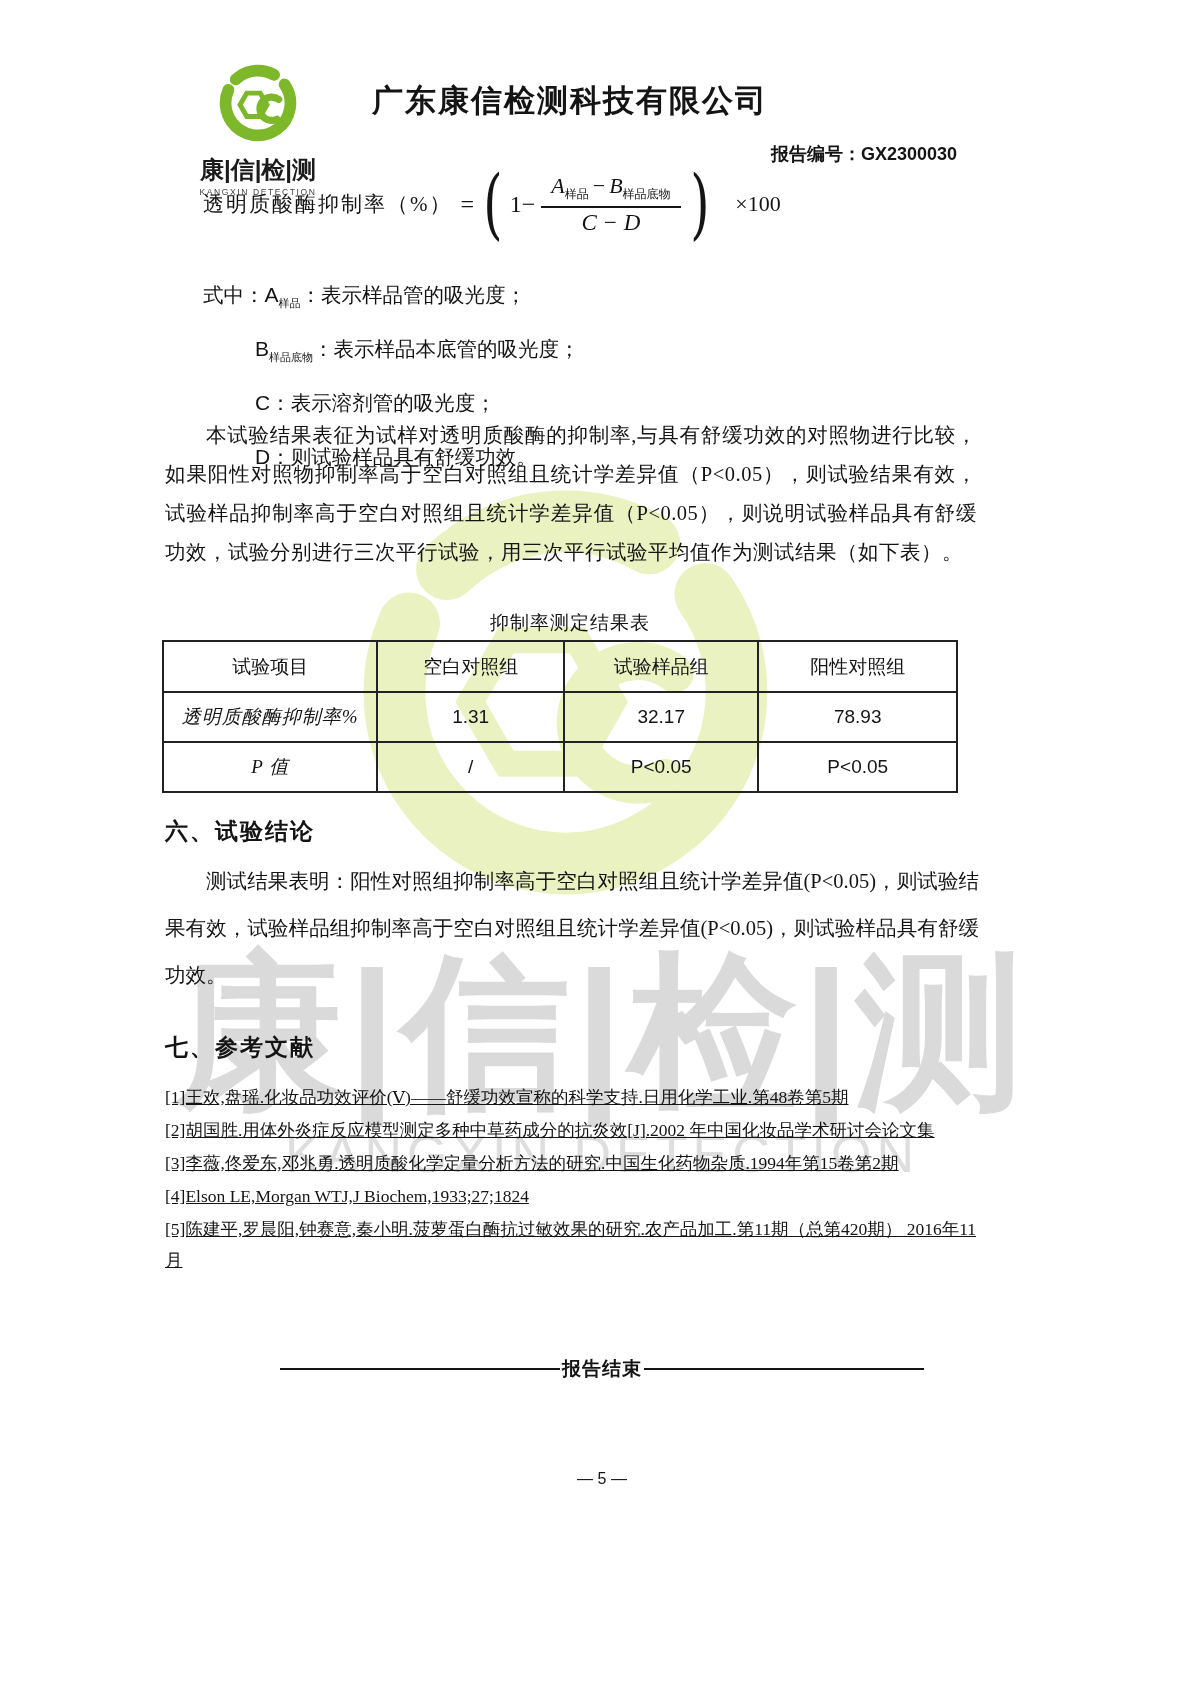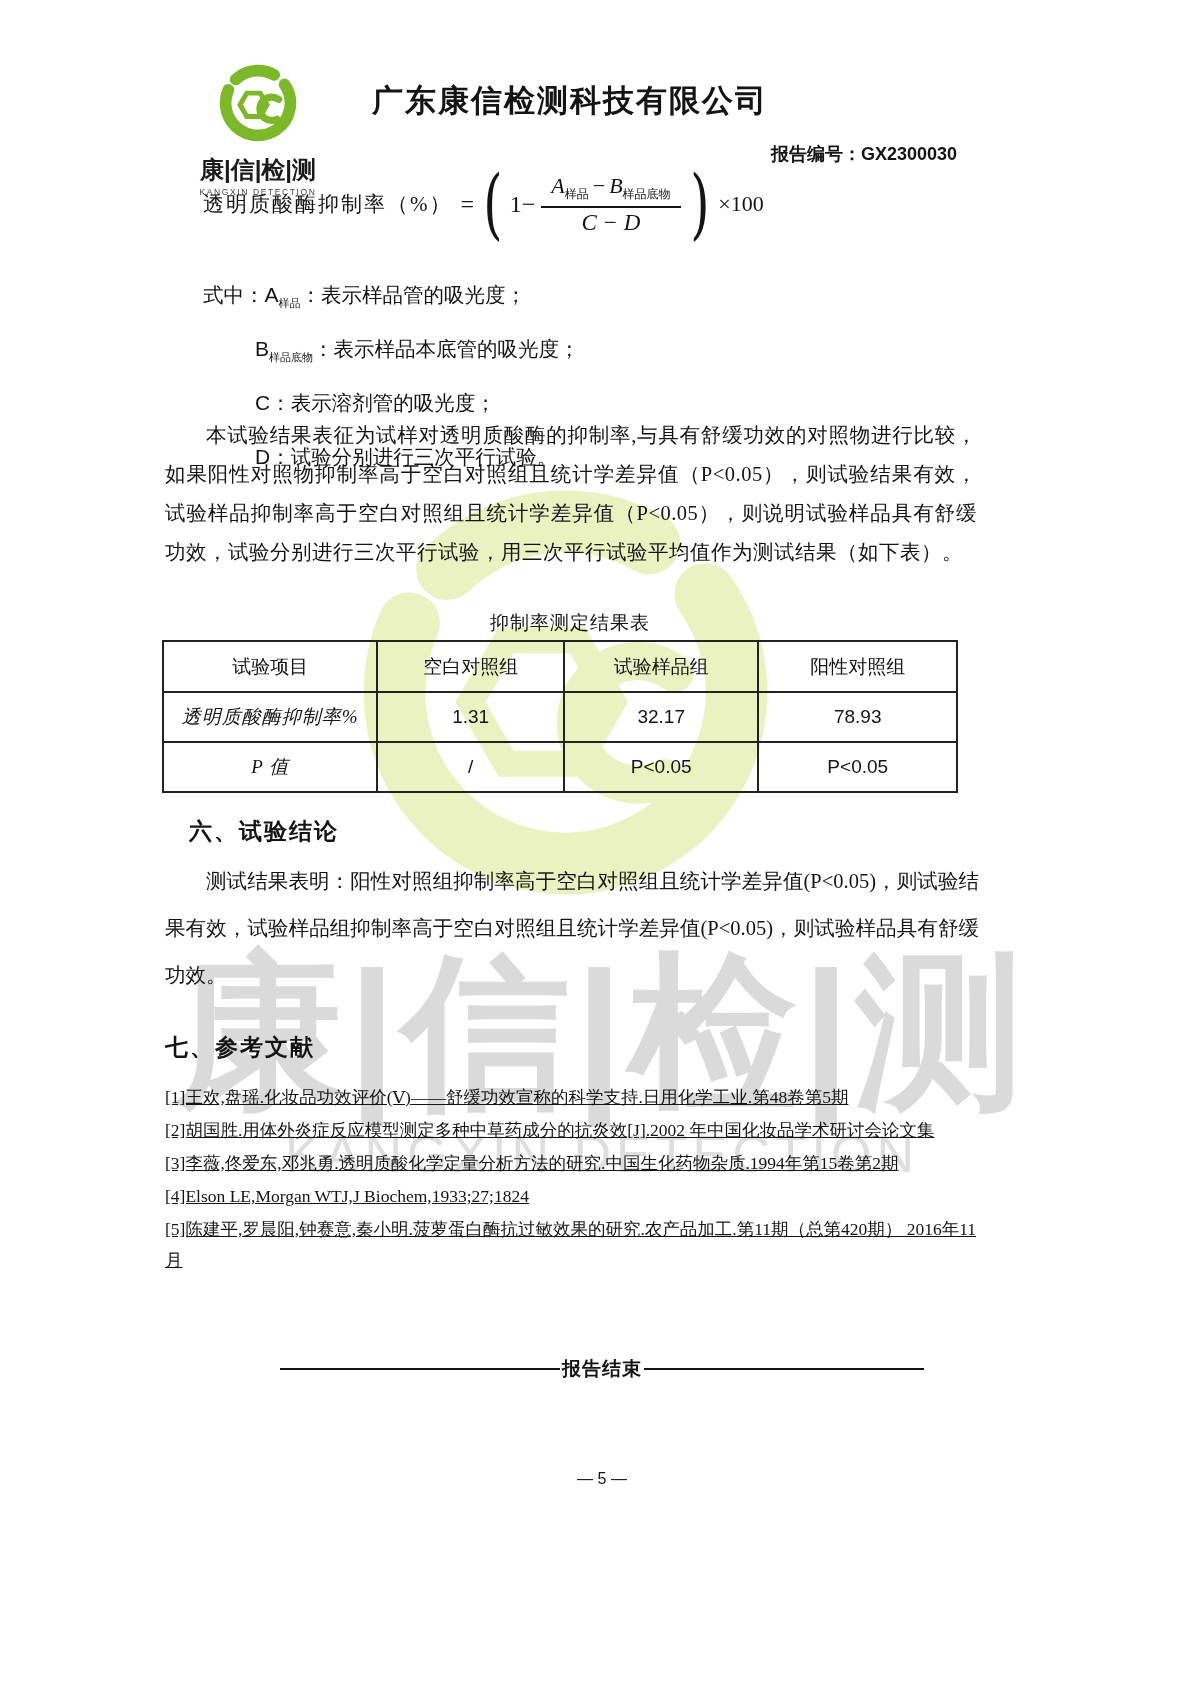--- a/index.html
+++ b/index.html
@@ -31,40 +31,40 @@
   .f-lhs{letter-spacing:2px;}
   .f-eq{margin:0 4px 0 8px;font-size:24px;}
   .f-paren{font-family:"DejaVu Serif",serif;font-size:76px;font-weight:300;line-height:0.85;transform:scaleX(0.65);}
   .f-one{font-size:24px;margin:0 2px;}
   .frac{display:inline-flex;flex-direction:column;align-items:center;margin:0 4px;}
   .frac .num{font-size:22px;padding:0 10px 3px;white-space:nowrap;}
   .frac .den{border-top:2px solid #141414;font-size:23px;padding:2px 10px 0;align-self:stretch;text-align:center;}
   .f-var,.den{font-style:italic;}
   .frac sub{font-style:normal;font-size:12px;}
   .f-minus{font-style:normal;margin:0 4px;}
-  .f-times{font-size:22px;margin-left:4px;text-align:center;}
+  .f-times{font-size:22px;margin-left:21px;text-align:center;}
   
   .defs{position:absolute;left:203px;top:272px;z-index:1;font-size:20.5px;line-height:45px;}
   .def-line .sym{font-family:"Liberation Sans","DejaVu Sans",sans-serif;font-size:21px;}
   .def-line sub{font-size:11px;}
   .def-indent{padding-left:52px;}
   
   .para{position:absolute;left:165px;top:416px;width:812px;z-index:1;
     font-size:20.5px;line-height:39px;text-align:justify;text-indent:2em;letter-spacing:0.5px;margin:0;}
   
   .tbl-title{position:absolute;left:165px;top:610px;width:810px;text-align:center;font-size:19px;z-index:1;letter-spacing:1px;}
   table.results{position:absolute;left:162px;top:640px;width:796px;border-collapse:collapse;table-layout:fixed;z-index:1;background:transparent;padding-left:36px;}
   table.results th,table.results td{border:2px solid #222;text-align:center;font-weight:normal;font-size:19px;padding:0;}
   table.results th{height:49px;}
   table.results td{height:48px;}
   .t-label{font-style:italic;letter-spacing:1px;}
   .t-num{font-family:"Liberation Sans","DejaVu Sans",sans-serif;font-size:19px;margin-top:36px;}
   
   .sec-heading{position:absolute;left:165px;font-size:23px;font-weight:bold;letter-spacing:2px;z-index:1;margin:0;}
-  .sec-conclusion{top:816px;margin-left:24px;}
+  .sec-conclusion{top:816px;}
   .sec-references{top:1032px;}
   .conclusion-text{position:absolute;left:165px;top:858px;width:814px;z-index:1;
     font-size:20.5px;line-height:47px;text-align:justify;text-indent:2em;margin:0;}
   .refs{position:absolute;left:165px;top:1082px;width:818px;z-index:1;font-size:17.5px;line-height:31px;text-decoration:underline;}
   .ref-item{margin:0 0 2px 0;}
   
   .end-divider{position:absolute;left:280px;top:1356px;width:644px;display:flex;align-items:center;z-index:1;}
   .end-divider .line{flex:1;height:2.5px;background:#141414;}
   .end-divider .end-text{font-weight:bold;font-size:19px;padding:0 2px;letter-spacing:1px;}
   .page-number{position:absolute;left:0;top:1470px;width:1204px;text-align:center;z-index:1;
@@ -113,21 +113,21 @@
       <span class="den">C − D</span>
     </span>
     <span class="f-paren">)</span>
     <span class="f-times">×100</span>
   </div>
 
   <div class="defs">
     <div class="def-line"><span>式中：</span><span class="sym">A</span><sub>样品</sub><span>：表示样品管的吸光度；</span></div>
     <div class="def-line def-indent"><span class="sym">B</span><sub>样品底物</sub><span>：表示样品本底管的吸光度；</span></div>
     <div class="def-line def-indent"><span class="sym">C</span><sub></sub><span>：表示溶剂管的吸光度；</span></div>
-    <div class="def-line def-indent"><span class="sym">D</span><sub></sub><span>：试验分别进行三次平行试验。</span></div>
+    <div class="def-line def-indent"><span class="sym">D</span><sub></sub><span>：则试验样品具有舒缓功效。</span></div>
   </div>
 
   <p class="para">本试验结果表征为试样对透明质酸酶的抑制率,与具有舒缓功效的对照物进行比较，如果阳性对照物抑制率高于空白对照组且统计学差异值（P&lt;0.05），则试验结果有效，试验样品抑制率高于空白对照组且统计学差异值（P&lt;0.05），则说明试验样品具有舒缓功效，试验分别进行三次平行试验，用三次平行试验平均值作为测试结果（如下表）。</p>
 
   <div class="tbl-title">抑制率测定结果表</div>
   <table class="results">
     <colgroup>
         <col style="width:27%">
         <col style="width:23.5%">
         <col style="width:24.5%">

